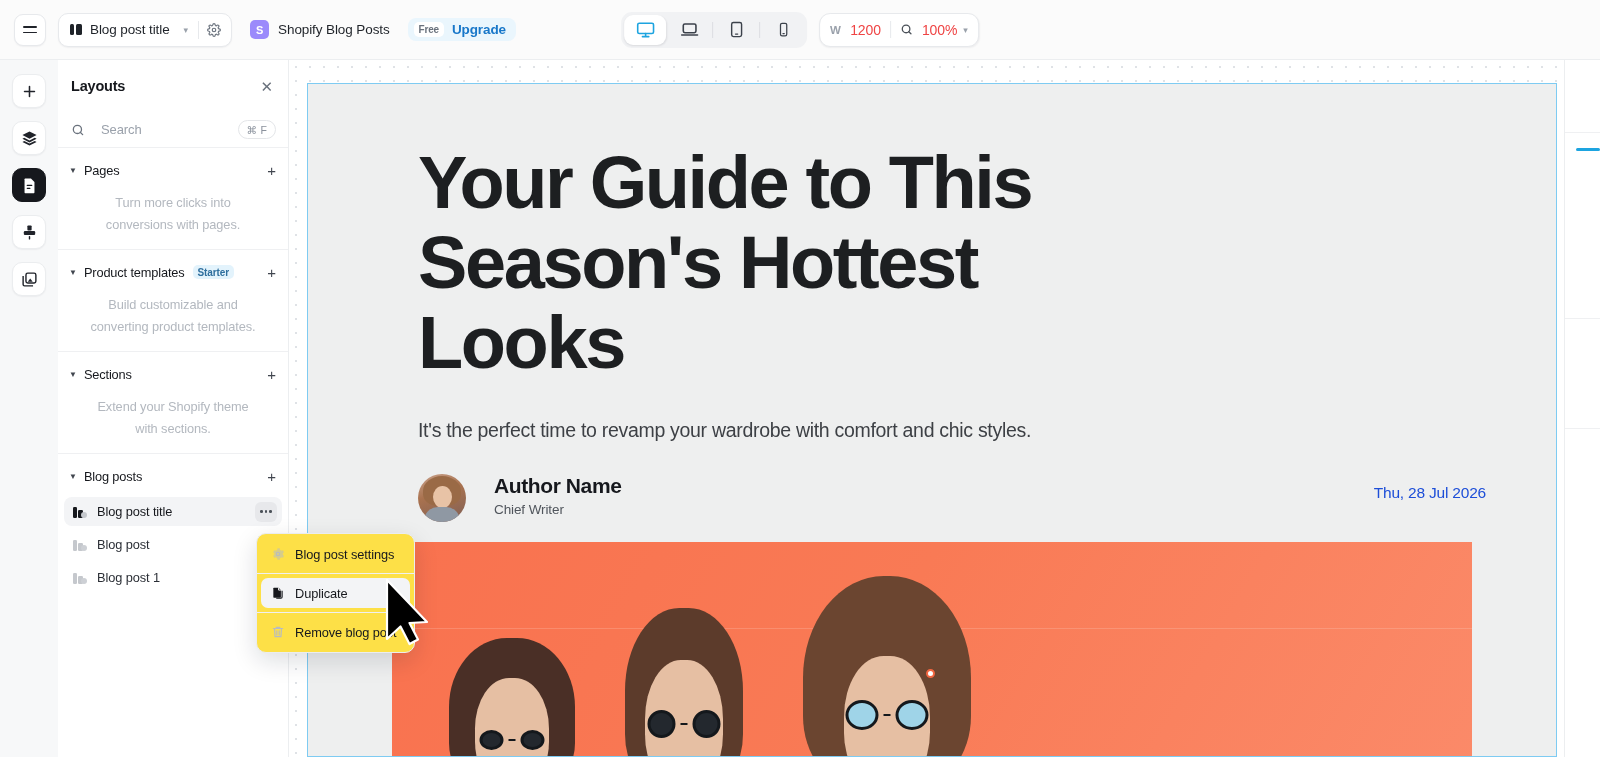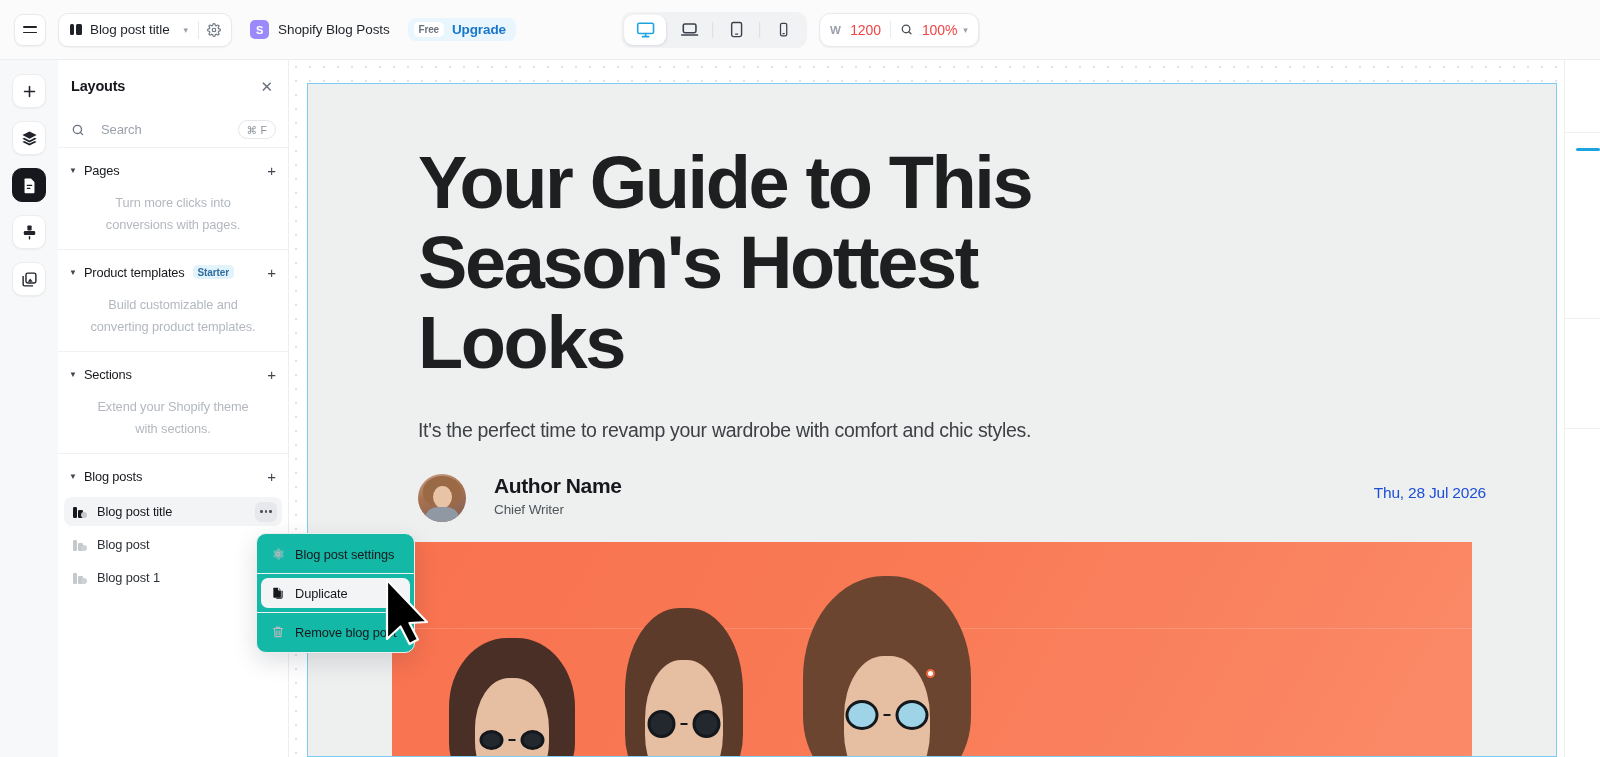--- a/index.html
+++ b/index.html
@@ -238,21 +238,21 @@
   .right-strip {
     position:absolute; right:0; top:60px; width:36px; height:697px;
     background:#ffffff; border-left:1px solid #eceef0;
   }
   .rs-row { position:absolute; left:0; right:0; height:1px; background:#eff0f2; }
   .rs-marker { position:absolute; right:0; width:24px; height:3px; background:#1da4e0; border-radius:2px; }
 
   
   .ctxmenu {
     position:absolute; left:256px; top:533px; width:159px;
-    background:#14b8a6; border:1px solid #ebedef; border-radius:10px;
+    background:#fde047; border:1px solid #ebedef; border-radius:10px;
     box-shadow:0 8px 24px rgba(16,24,40,.14); padding:4px 0; z-index:40;
   }
   .ctx-item {
     height:30px; display:flex; align-items:center; gap:10px;
     padding:0 10px; margin:1px 4px; border-radius:7px; cursor:pointer;
   }
   .ctx-item.hl { background:#f3f4f6; }
   .ctx-label { font-size:12.8px; color:#16181d; letter-spacing:-.1px; white-space:nowrap; }
   .ctx-sep { height:1px; background:#eff0f2; margin:4px 0; }
 

